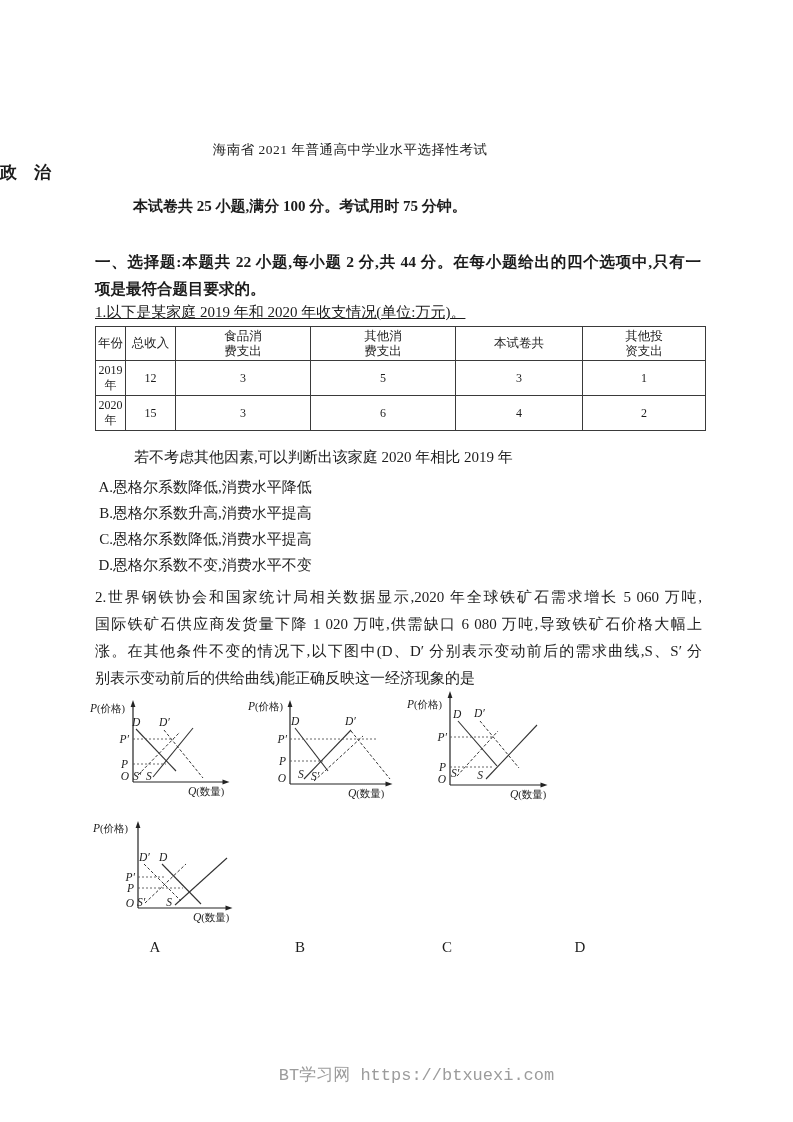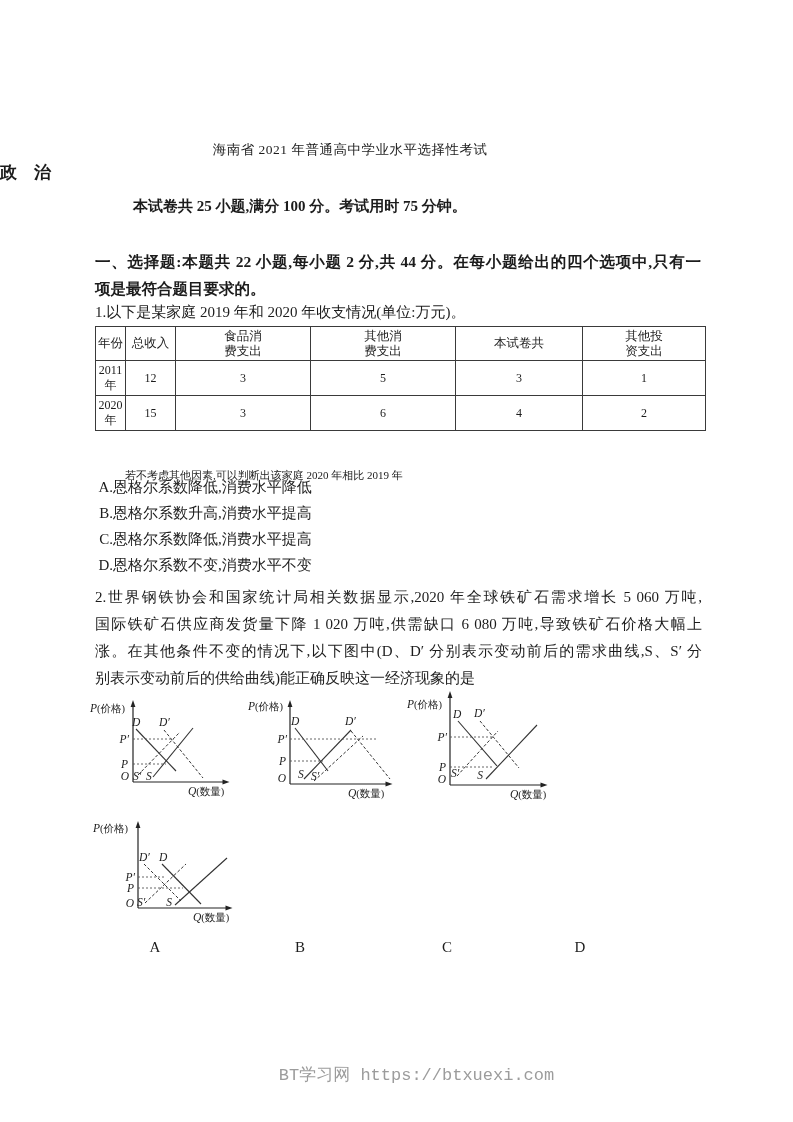--- a/index.html
+++ b/index.html
@@ -4,22 +4,22 @@
 <style>
   html,body{margin:0;padding:0;background:#fff;}
   .page{position:relative;width:793px;height:1122px;background:#ffffff;overflow:hidden;
         font-family:"Liberation Serif",serif;color:#1c1c1c;}
   .abs{position:absolute;}
   .t-title{left:0;top:141px;width:700px;text-align:center;font-size:13.5px;font-weight:normal;letter-spacing:0.5px;}
   .t-subject{left:0;top:161px;width:700px;text-align:left;font-size:17px;font-weight:bold;}
   .t-info{left:121px;top:197px;font-size:15px;font-weight:bold;margin-left:12px;}
   .sec1{left:95px;top:252px;width:606px;font-size:15.5px;font-weight:bold;text-align:justify;text-align-last:justify;}
   .sec2{left:95px;top:279px;font-size:15.5px;font-weight:bold;}
-  .q1intro{left:95px;top:303px;font-size:15px;}
-  .stem{left:125px;top:448px;font-size:11px;margin-top:20px;}
+  .q1intro{left:95px;top:303px;font-size:15px;text-decoration:underline;}
+  .stem{left:134px;top:448px;font-size:15px;}
   .opt{left:95px;font-size:15px;text-align:right;}
   .opt .olabel{display:inline-block;min-width:18px;}
   .q2line{left:95px;width:607px;font-size:15px;}
   .jl{text-align:justify;text-align-last:justify;}
   .anslbl{top:939px;font-size:15px;width:20px;text-align:center;}
   .footer{left:0;top:1063px;width:793px;text-align:center;
           font-family:Liberation Mono, monospace;font-size:17px;color:#9c9c9c;padding-left:20px;}
   
   table.income{position:absolute;left:95px;top:326px;border-collapse:collapse;table-layout:fixed;width:610px;}
   table.income th,table.income td{border:1px solid #3a3a3a;text-align:center;vertical-align:middle;
@@ -65,21 +65,21 @@
       <th>总收入</th>
       <th>食品消
 费支出</th>
       <th>其他消
 费支出</th>
       <th>本试卷共</th>
       <th>其他投
 资支出</th>
     </tr>
     <tr>
-      <td>2011
+      <td>2019
 年</td>
       <td>12</td>
       <td>3</td>
       <td>5</td>
       <td>3</td>
       <td>1</td>
     </tr>
     <tr>
       <td>2020
 年</td>

